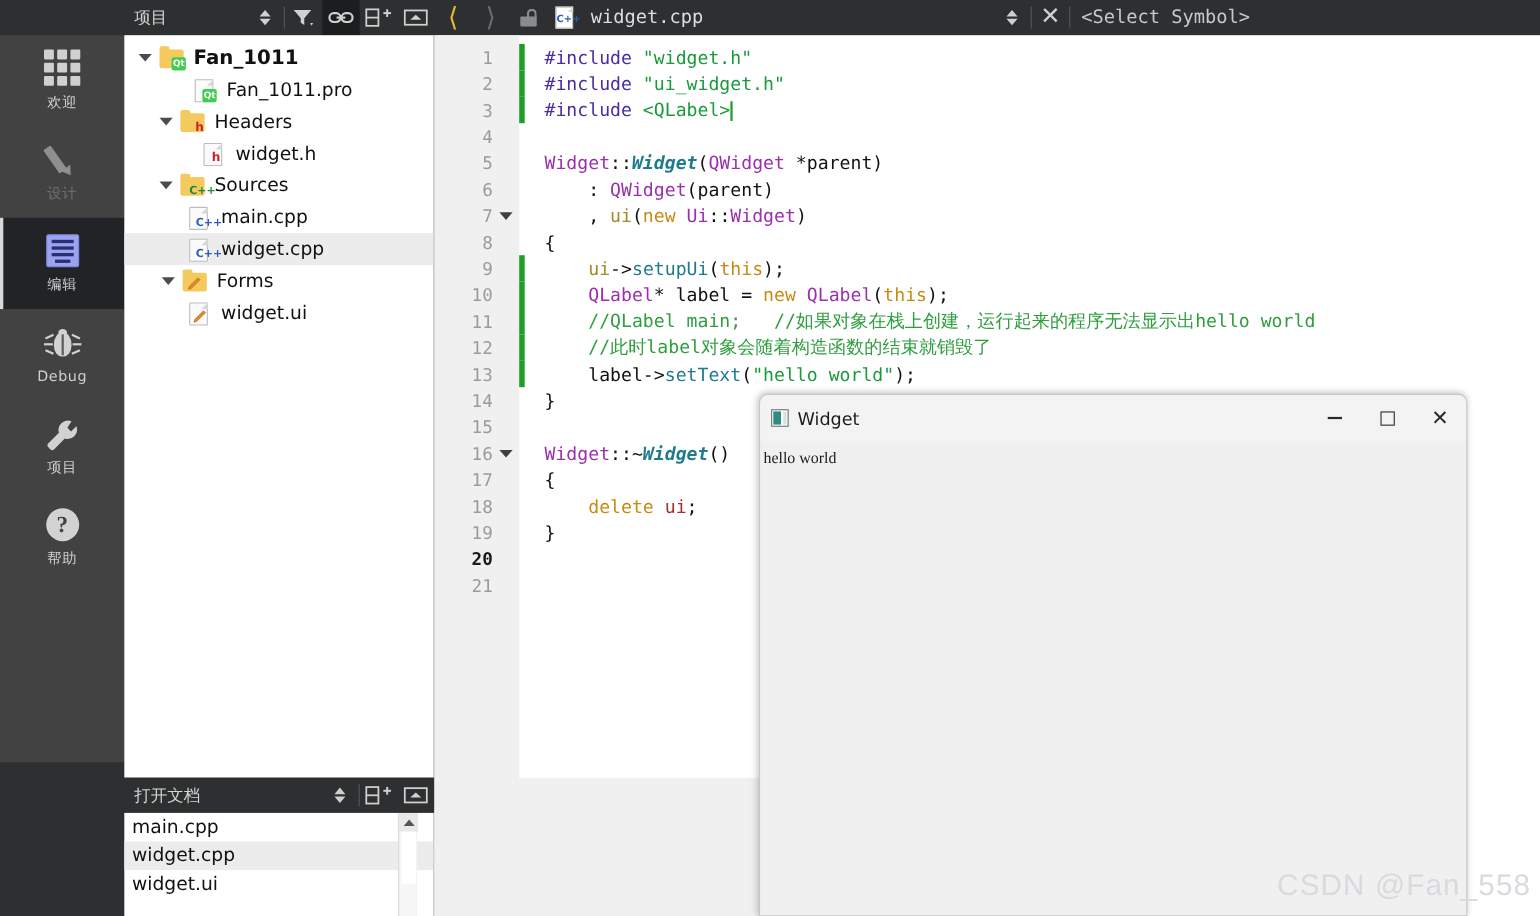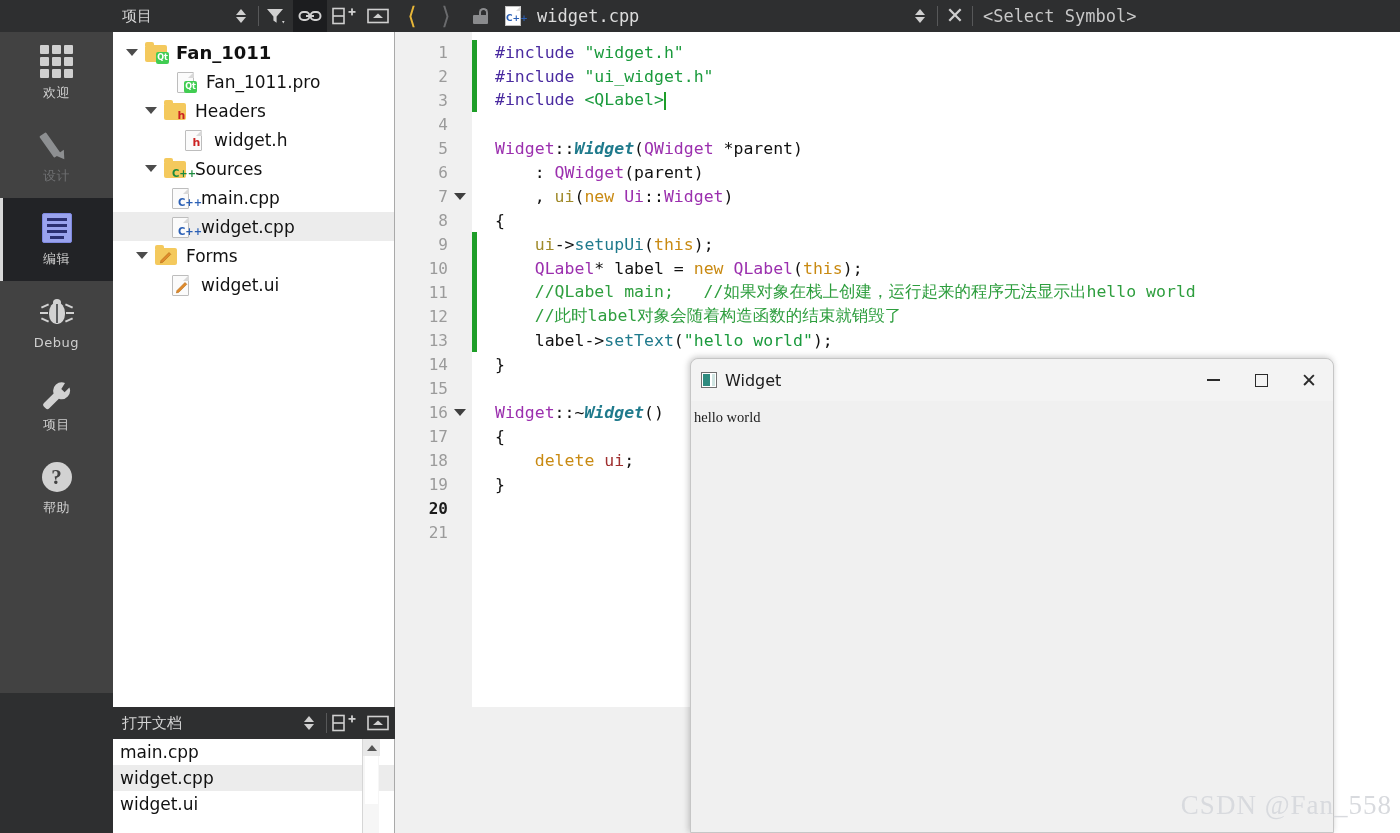--- a/index.html
+++ b/index.html
@@ -241,21 +241,21 @@
   .ww-btn .min { width:13px;height:1.5px; background:#2a2a2a;}
   .ww-btn .max { width:13px;height:13px; border:1.5px solid #2a2a2a;}
   .ww-btn .cls { font-size:19px; color:#2a2a2a; line-height:1;
     font-family:"DejaVu Sans", sans-serif;}
   .ww-body { padding:8px 0 0 3px; }
   .ww-text { font-family:Liberation Serif, serif;
     font-size:14.5px; color:#1b1b1b;}
 
   
   .watermark { position:absolute; right:8px; bottom:12px; font-size:27px;
-    color:#d8dade; font-family:Liberation Serif, serif; letter-spacing:1px;
+    color:#d8dade; font-family:Liberation Sans, sans-serif; letter-spacing:1px;
     user-select:none;}
 
   .editor-bottom-bg { position:absolute; left:395px; top:707px; width:295px;
     height:126px; background:#f0f0f0; }
 </style>
 </head>
 <body>
 
 <div id="app">
 
@@ -432,21 +432,21 @@
       </div>
 
       <div class="tree-row sel" style="padding-left:55px;">
         <span class="ficon">
           <span class="doc"></span>
             <span class="badge cpp">C++</span>
         </span>
         <span>widget.cpp</span>
       </div>
 
-      <div class="tree-row" style="padding-left:18px;text-align:center;">
+      <div class="tree-row" style="padding-left:29px;text-align:center;">
         <span class="tri">
             <i></i>
           </span>
         <span class="ficon">
           <span class="folder"></span>
           <svg class="pen-badge" viewBox="0 0 16 16">
             <path d="M3 12.5 L11 4.5 l1.8 1.8 L4.8 14.3 L2.4 14.9 Z" fill="#e08a2c" stroke="#b06a16" stroke-width=".6"></path>
           </svg>
         </span>
         <span>Forms</span>

